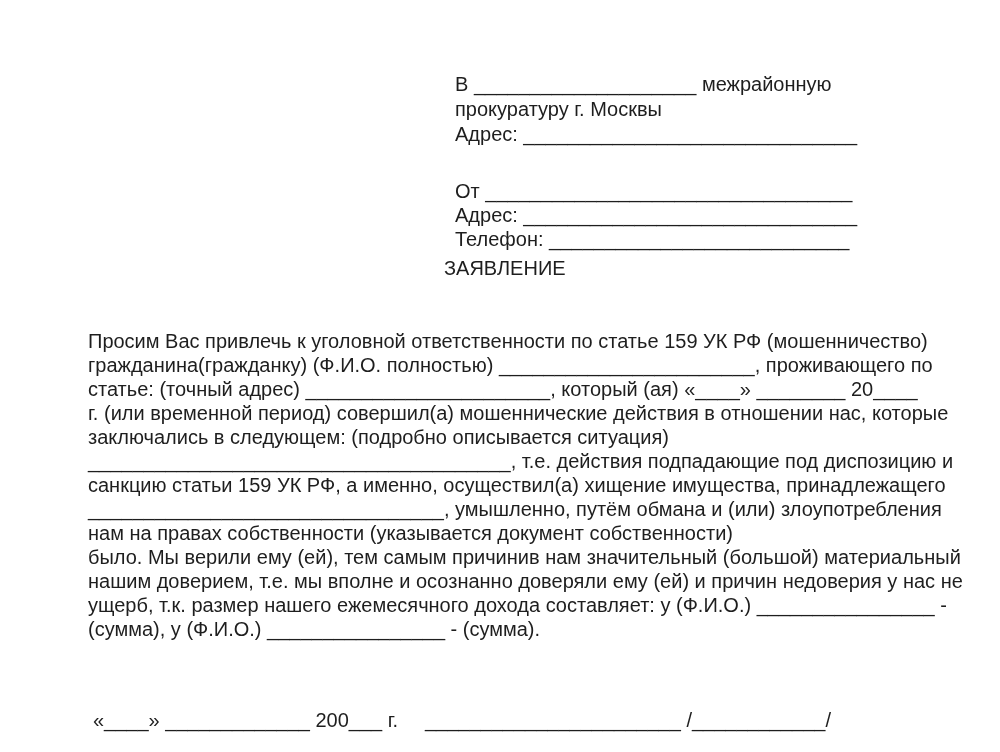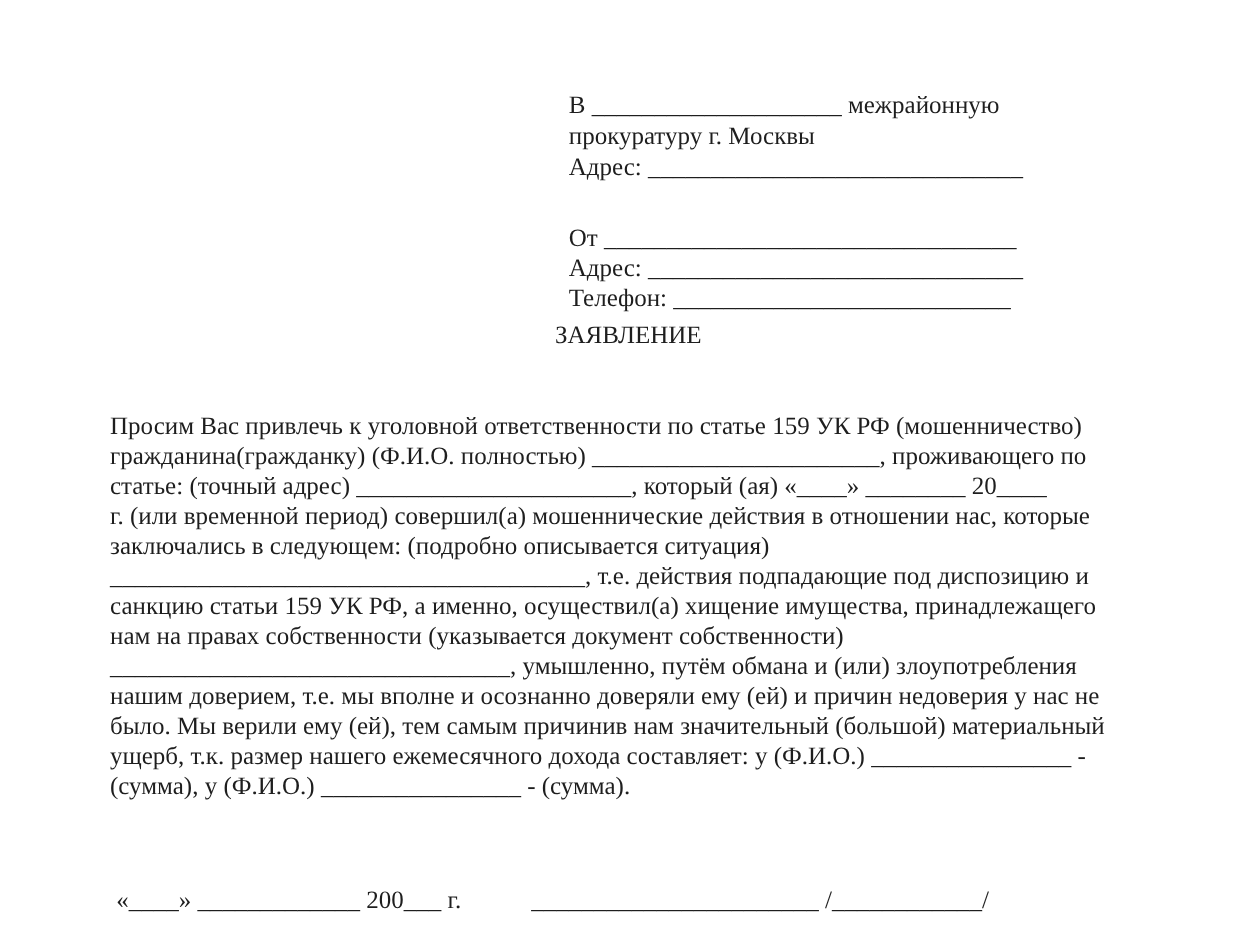--- a/index.html
+++ b/index.html
@@ -5,21 +5,21 @@
   html, body {
     margin: 0;
     padding: 0;
     background: #ffffff;
   }
   .page {
     position: relative;
     width: 1000px;
     height: 752px;
     background: #ffffff;
-    font-family: Liberation Serif, serif;
+    font-family: Liberation Sans, sans-serif;
     font-size: 20px;
     color: #1e1e1e;
     overflow: hidden;
   }
   .line {
     white-space: pre;
   }
   .recipient-block {
     position: absolute;
     left: 455px;
@@ -85,24 +85,24 @@
   <div class="doc-title">ЗАЯВЛЕНИЕ</div>
 
   <div class="body-paragraph">
     <div class="line">Просим Вас привлечь к уголовной ответственности по статье 159 УК РФ (мошенничество)</div>
     <div class="line">гражданина(гражданку) (Ф.И.О. полностью) _______________________, проживающего по</div>
     <div class="line">статье: (точный адрес) ______________________, который (ая) «____» ________ 20____</div>
     <div class="line">г. (или временной период) совершил(а) мошеннические действия в отношении нас, которые</div>
     <div class="line">заключались в следующем: (подробно описывается ситуация)</div>
     <div class="line">______________________________________, т.е. действия подпадающие под диспозицию и</div>
     <div class="line">санкцию статьи 159 УК РФ, а именно, осуществил(а) хищение имущества, принадлежащего</div>
+    <div class="line">________________________________, умышленно, путём обмана и (или) злоупотребления</div>
     <div class="line">нам на правах собственности (указывается документ собственности)</div>
-    <div class="line">________________________________, умышленно, путём обмана и (или) злоупотребления</div>
+    <div class="line">было. Мы верили ему (ей), тем самым причинив нам значительный (большой) материальный</div>
     <div class="line">нашим доверием, т.е. мы вполне и осознанно доверяли ему (ей) и причин недоверия у нас не</div>
-    <div class="line">было. Мы верили ему (ей), тем самым причинив нам значительный (большой) материальный</div>
     <div class="line">ущерб, т.к. размер нашего ежемесячного дохода составляет: у (Ф.И.О.) ________________ -</div>
     <div class="line">(сумма), у (Ф.И.О.) ________________ - (сумма).</div>
   </div>
 
   <div class="footer-row">
     <span class="date-line">«____» _____________ 200___ г.</span>
     <span class="signature-line">_______________________ /____________/</span>
   </div>
 
 </div>

